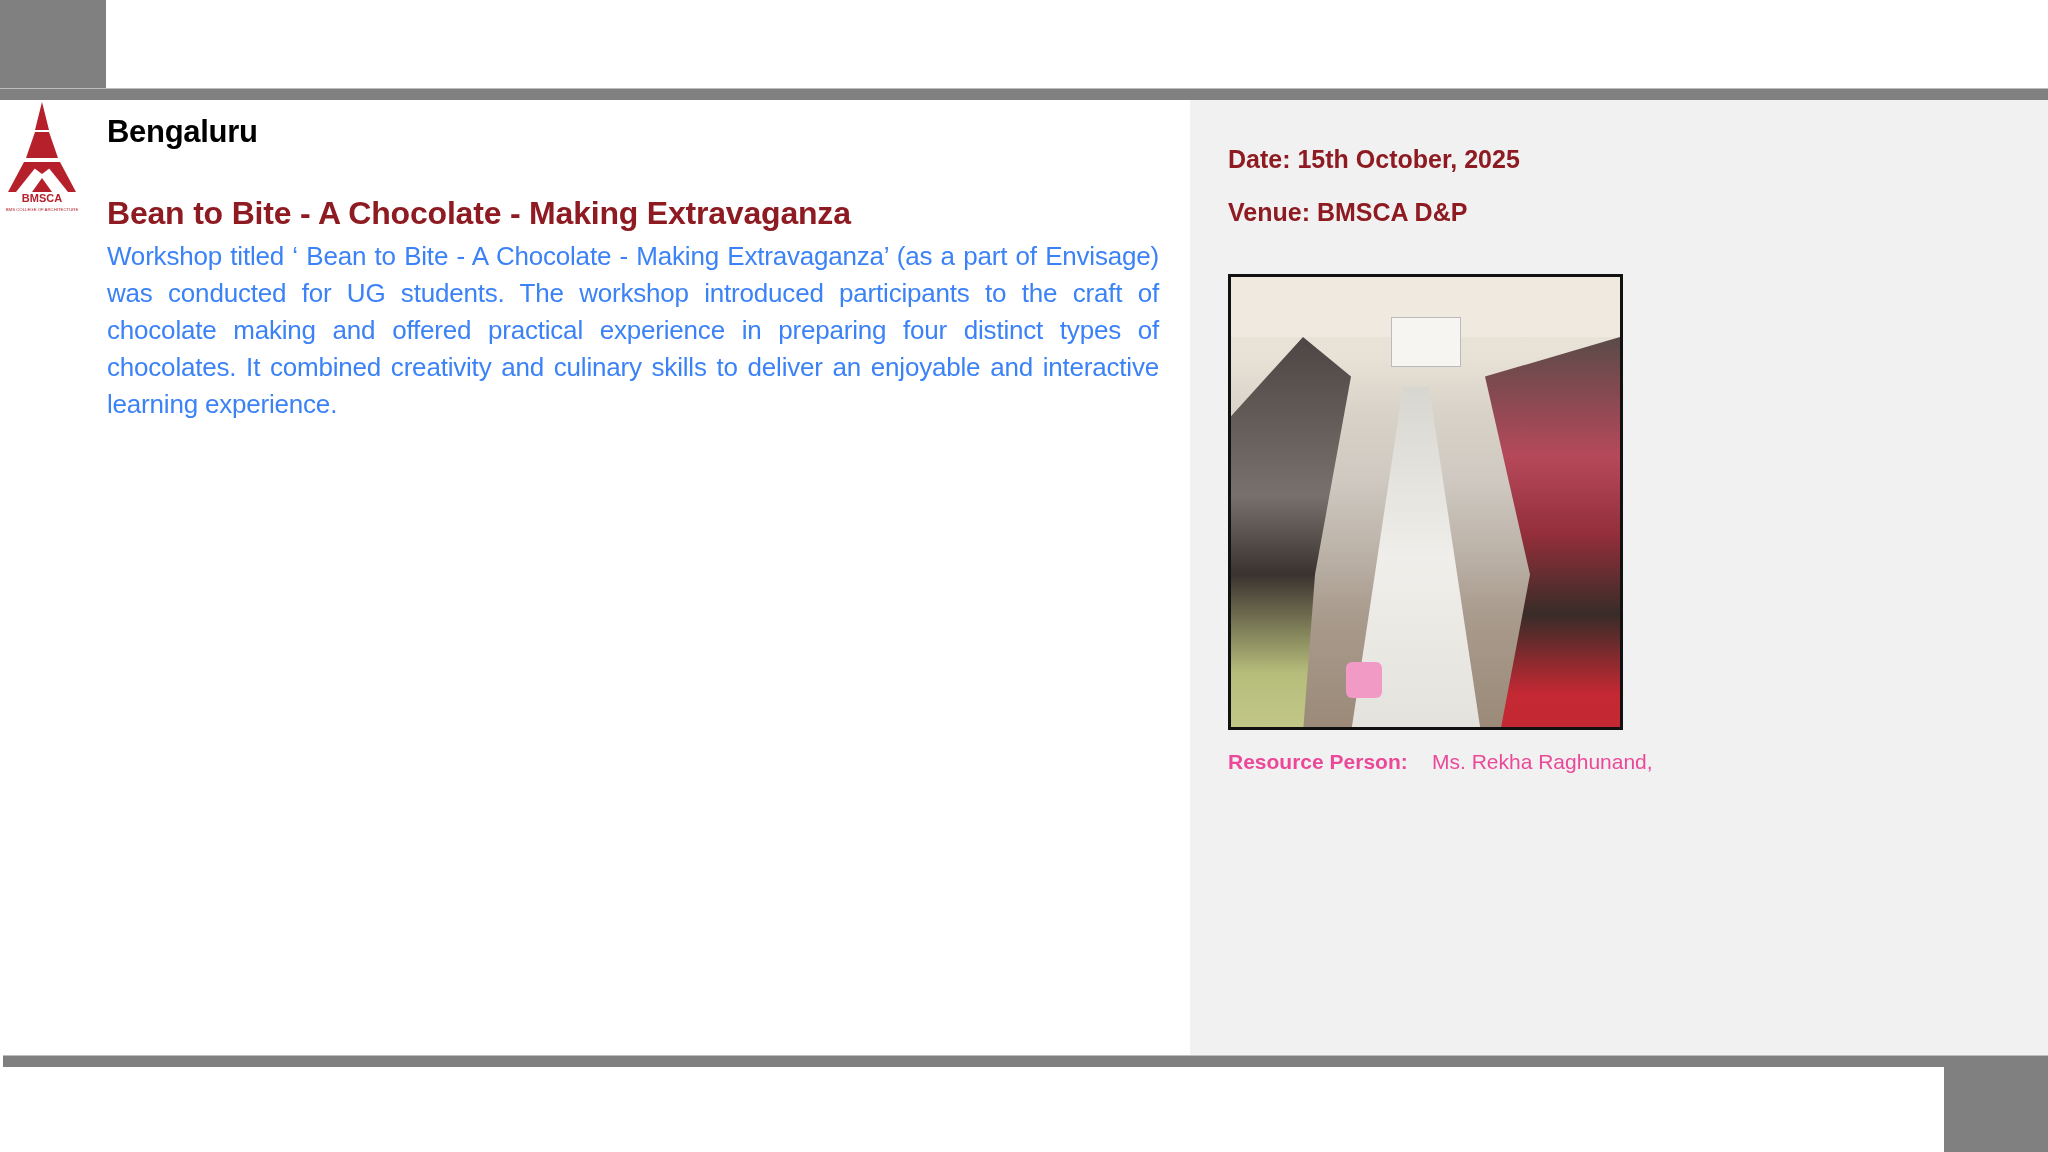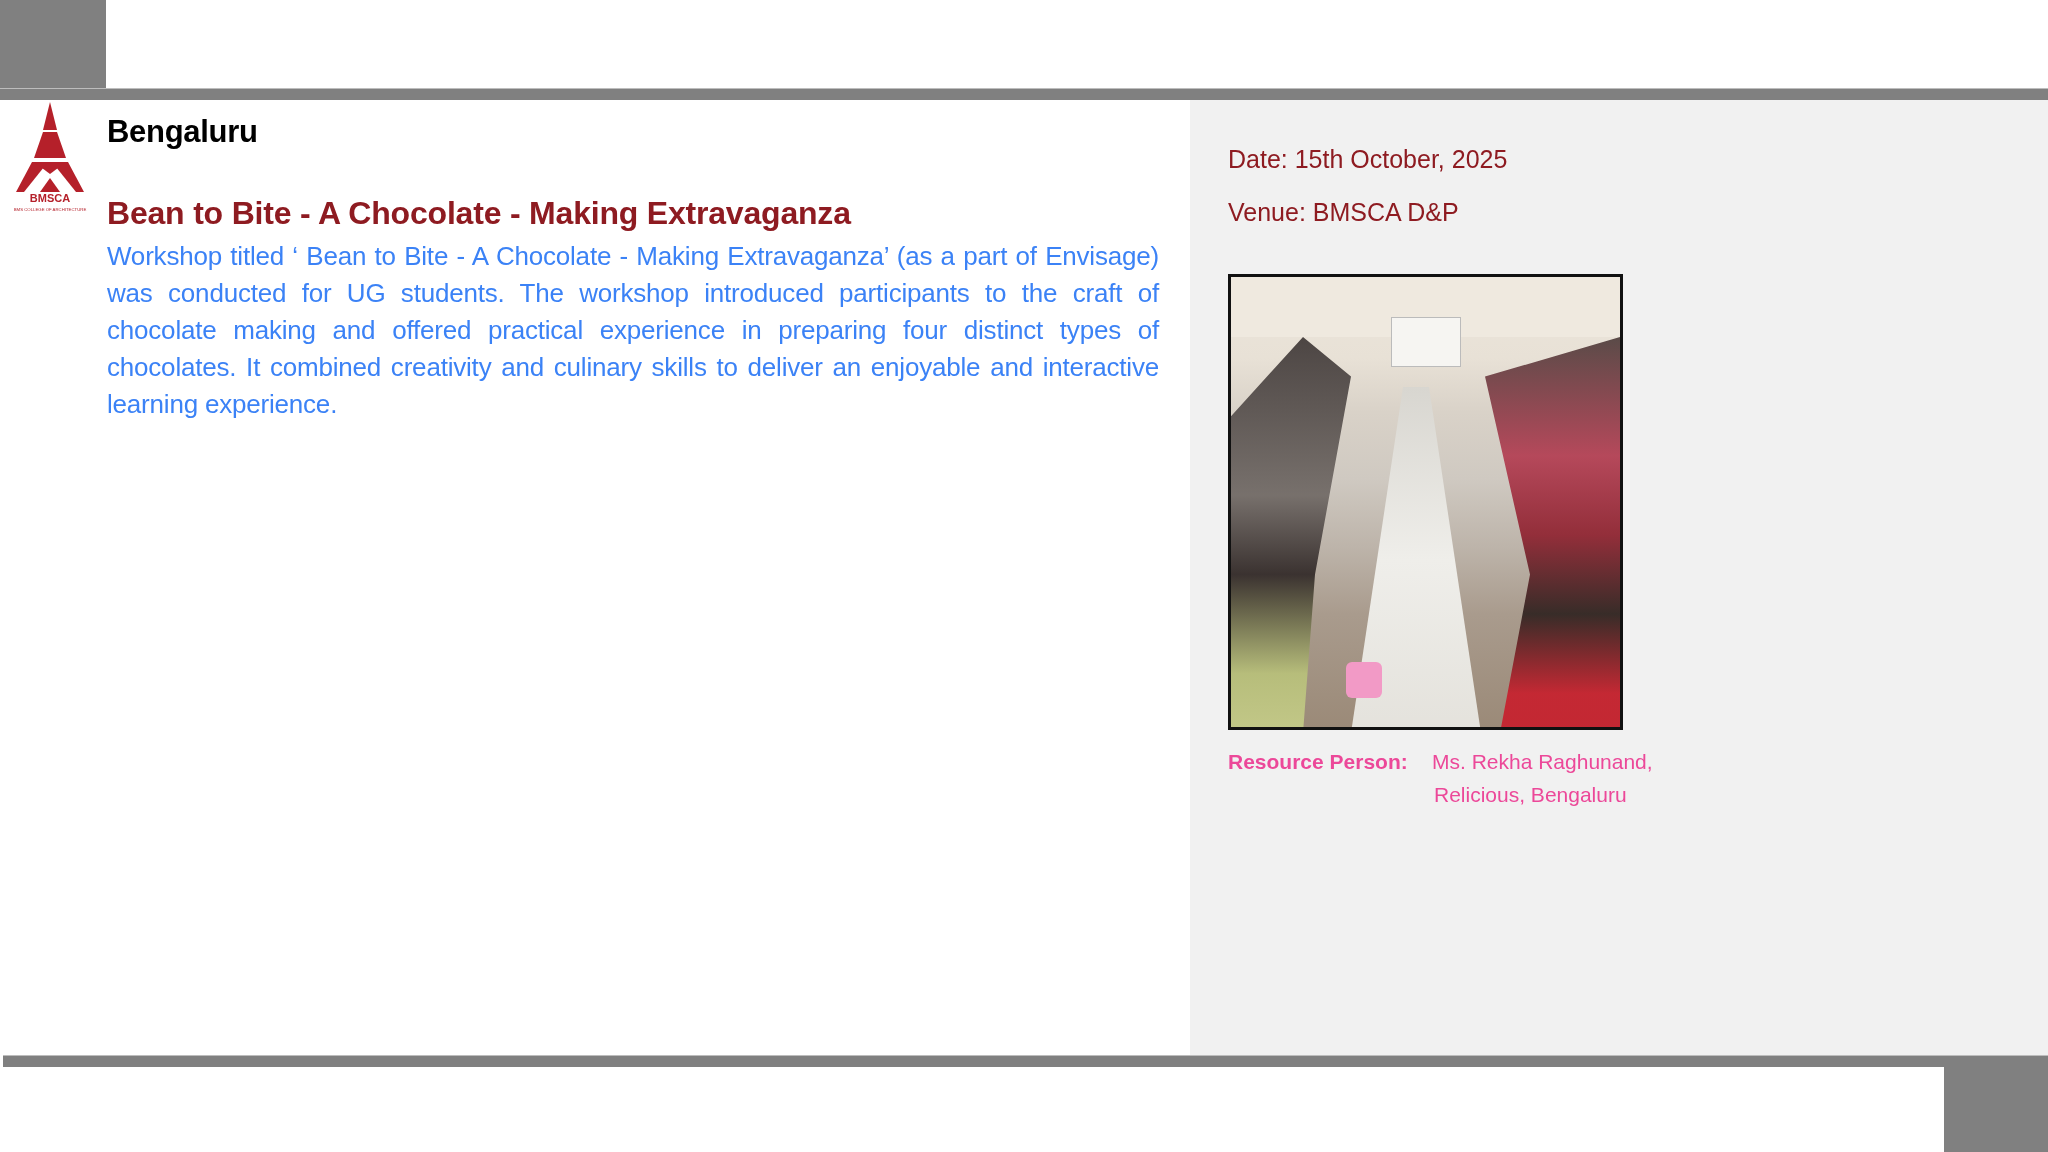--- a/index.html
+++ b/index.html
@@ -5,28 +5,28 @@
   * { margin:0; padding:0; box-sizing:border-box; }
   html, body { width:2048px; height:1152px; overflow:hidden; background:#ffffff; }
   body { position:relative; font-family:"Liberation Sans", "DejaVu Sans", sans-serif; color:#111; }
 
   .top-square { position:absolute; left:0; top:0; width:106px; height:88px; background:#808080; }
   .top-bar { position:absolute; left:0; top:88px; width:2048px; height:12px; background:#808080; border-top:1px solid #bdbdbd; }
   .side-panel { position:absolute; left:1190px; top:100px; width:858px; height:955px; background:#f1f1f1; }
   .bottom-bar { position:absolute; left:3px; top:1055px; width:2045px; height:12px; background:#808080; border-top:1px solid #bdbdbd; }
   .bottom-square { position:absolute; left:1944px; top:1067px; width:104px; height:85px; background:#808080; }
 
-  .logo { position:absolute; left:12px; top:100px; width:76px; height:114px;text-align:right; }
+  .logo { position:absolute; left:4px; top:100px; width:76px; height:114px;text-align:right; }
   .logo svg { display:block; }
 
   .section-label { position:absolute; left:107px; top:114px; font-size:31px; font-weight:bold; color:#000; letter-spacing:-0.3px; }
   .workshop-title { position:absolute; left:107px; top:174px; font-size:32px; font-weight:bold; color:#8e1b21; letter-spacing:-0.2px;margin-top:21px; }
   .description { position:absolute; left:107px; top:238px; width:1052px; font-size:26px; line-height:37px; color:#3b82f6; text-align:justify; letter-spacing:-0.2px; }
 
-  .meta { position:absolute; left:1228px; font-size:25px; font-weight:normal; color:#8e1b21; }
+  .meta { position:absolute; left:1228px; font-size:25px; font-weight:bold; color:#8e1b21; }
   .meta.date { top:145px; }
   .meta.venue { top:198px;text-align:right; }
 
   .photo { position:absolute; left:1228px; top:274px; width:395px; height:456px; border:3px solid #111; overflow:hidden;
            background:linear-gradient(180deg,#ece6dc 0%,#e8e1d6 18%,#d9d2c8 30%,#cfc9c1 45%,#bdb4aa 60%,#a99b8d 75%,#9b8a78 100%); }
   .photo .ceiling { position:absolute; left:0; top:0; width:100%; height:60px; background:#efe9df; }
   .photo .screen { position:absolute; left:160px; top:40px; width:70px; height:50px; background:#f6f5f2; border:1px solid #bbb; }
   .photo .table { position:absolute; left:120px; top:110px; width:130px; height:346px; background:linear-gradient(180deg,#d8d6d0,#efeeea 50%,#e4e2dc);
                   clip-path:polygon(40% 0,60% 0,100% 100%,0 100%); }
   .photo .left-group { position:absolute; left:0; top:60px; width:120px; height:396px; background:linear-gradient(180deg,#3b3433 0%,#6e6763 40%,#2d2524 60%,#b9c27a 85%,#c7cf8a 100%); opacity:.9;
@@ -74,14 +74,13 @@
   <div class="table"></div>
   <div class="left-group"></div>
   <div class="right-group"></div>
   <div class="pink-box"></div>
 </div>
 
 <div class="resource">
   <div>
     <span class="label">Resource Person:</span><span>Ms. Rekha Raghunand,</span>
   </div>
-  <div class="line2">Relicious,  Bengaluru</div>
 </div>
 
 </body></html>

